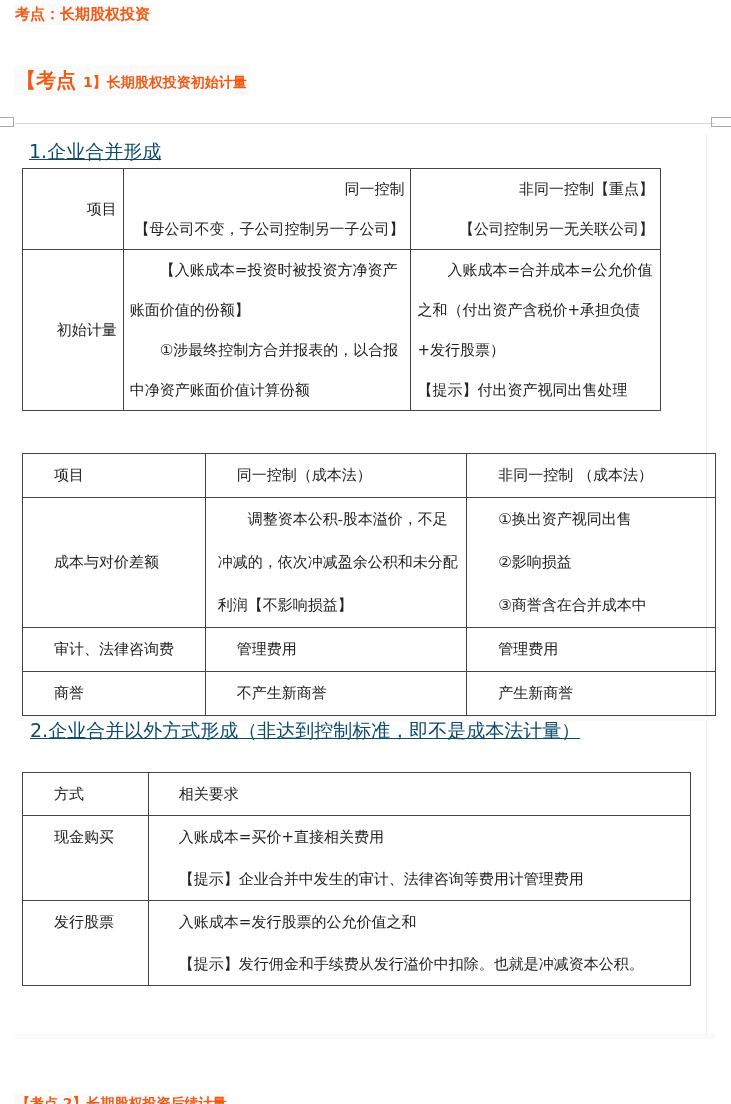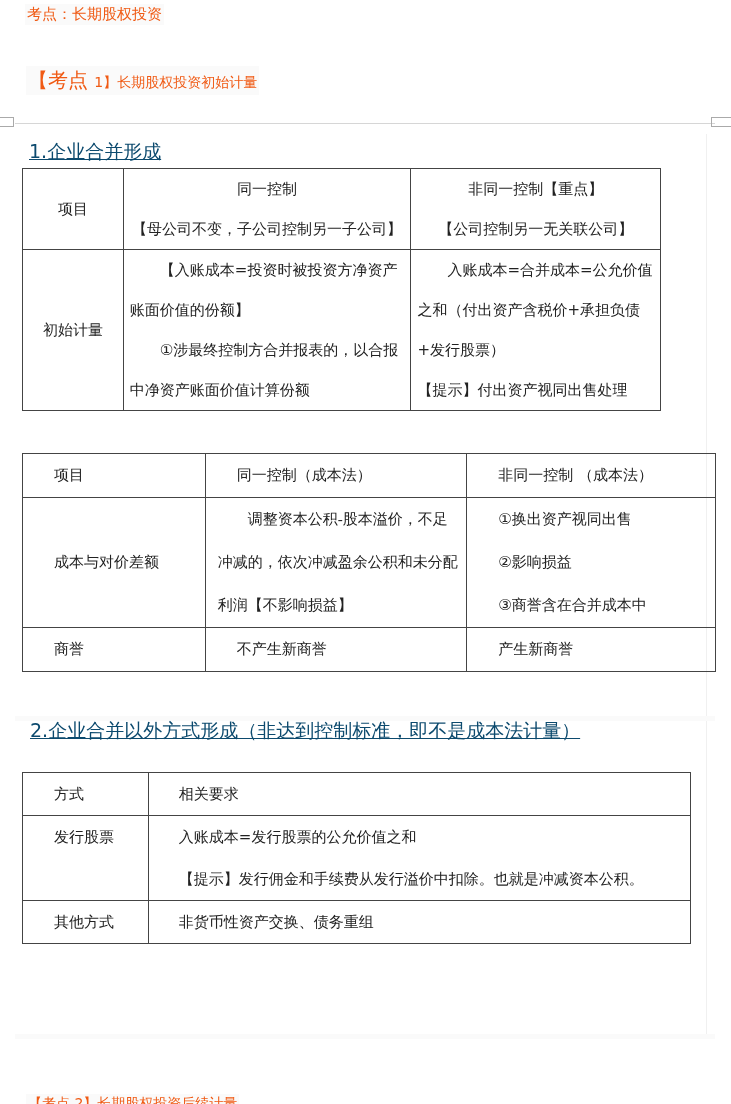--- a/index.html
+++ b/index.html
@@ -1,33 +1,33 @@
 <!DOCTYPE html>
 <html><head>
 <meta charset="utf-8">
 <style>
   html, body { margin:0; padding:0; background:#ffffff; }
   body { width:731px; height:1104px; overflow:hidden; position:relative;
          font-family:"DejaVu Sans", "Liberation Sans", sans-serif; color:#222; }
-  .orange { color:#f05a14; font-weight:normal;margin-left:12px; }
+  .orange { color:#f05a14; font-weight:bold; }
   .h-top { position:absolute; left:13px; top:4px; font-size:15px; background:#fafafa; padding:1px 2px; }
   .h-sec { position:absolute; left:14px; top:66px; font-size:14px; background:#fafafa; padding:1px 2px; }
   .h-sec .big { font-size:20px; }
   .h-bottom { position:absolute; left:14px; top:1094px; font-size:14px; background:#fafafa; padding:1px 2px; height:14px; overflow:hidden; }
   .rule { position:absolute; left:15px; top:123px; width:700px; height:1px; background:#d6d6d6; }
   .marker { position:absolute; width:14px; height:10px; border:1px solid #aaa; border-left:none; box-sizing:border-box; }
   .marker.left { left:0; top:117px; }
   .marker.right { right:0; top:117px; width:20px; border-left:1px solid #aaa; border-right:none; }
   .vline { position:absolute; left:706px; top:134px; width:1px; height:900px; background:#f0f0f0; }
   .subhead { position:absolute; font-size:19px; color:#0c4a6e;text-decoration:underline; }
   table { position:absolute; border-collapse:collapse; font-size:15px; color:#222; }
   td { border:1px solid #444; vertical-align:middle; padding:0 6px; }
   .t1 { left:22px; top:168px; width:639px; }
   .t1 td { line-height:40px; }
-  .center { text-align:center; }
+  .center { text-align:right; }
   .indent { text-indent:2em; }
   .t2 { left:22px; top:453px; width:694px; }
   .t2 td { line-height:43px; padding-left:31px; }
   .t2 td.c2 { padding-left:12px;font-family:Liberation Serif, serif; }
   .t3 { left:22px; top:772px; width:669px; }
   .t3 td { line-height:42px; padding-left:31px; }
   .t3 td.c2 { padding-left:30px; }
   .pagebar { position:absolute; left:15px; top:1034px; width:700px; height:5px; background:#fafafa; }
   .pagebar2 { position:absolute; left:15px; top:716px; width:700px; height:5px; background:#fafafa; }
 </style>
@@ -98,48 +98,56 @@
     <td class="c2">
           <div class="indent" style="text-indent:2em">调整资本公积-股本溢价，不足冲减的，依次冲减盈余公积和未分配利润【不影响损益】</div>
         </td>
     <td>
       <div>①换出资产视同出售</div>
       <div>②影响损益</div>
       <div>③商誉含在合并成本中</div>
     </td>
   </tr>
   <tr>
+    <td>审计、法律咨询费</td>
+    <td>管理费用</td>
+    <td>管理费用</td>
+  </tr>
+  <tr>
     <td>商誉</td>
     <td>不产生新商誉</td>
     <td>产生新商誉</td>
   </tr>
 </tbody>
   </table>
 
 <div class="subhead" style="left:30px;top:718px;">2.企业合并以外方式形成（非达到控制标准，即不是成本法计量）</div>
 
 <table class="t3">
   <colgroup>
       <col style="width:126px">
       <col style="width:543px">
     </colgroup>
   <tbody>
       <tr>
     <td>方式</td>
     <td class="c2">相关要求</td>
   </tr>
   <tr>
+    <td style="vertical-align:top">现金购买</td>
+    <td class="c2">
+      <div>入账成本=买价+直接相关费用</div>
+      <div>【提示】企业合并中发生的审计、法律咨询等费用计管理费用</div>
+    </td>
+  </tr>
+  <tr>
     <td style="vertical-align:top">发行股票</td>
     <td class="c2">
       <div>入账成本=发行股票的公允价值之和</div>
       <div>【提示】发行佣金和手续费从发行溢价中扣除。也就是冲减资本公积。</div>
     </td>
-  </tr>
-  <tr>
-    <td>其他方式</td>
-    <td class="c2">非货币性资产交换、债务重组</td>
   </tr>
 </tbody>
   </table>
 
 <div class="pagebar"></div>
 
 <div class="h-bottom orange">【考点 2】长期股权投资后续计量</div>
 
 </body></html>

